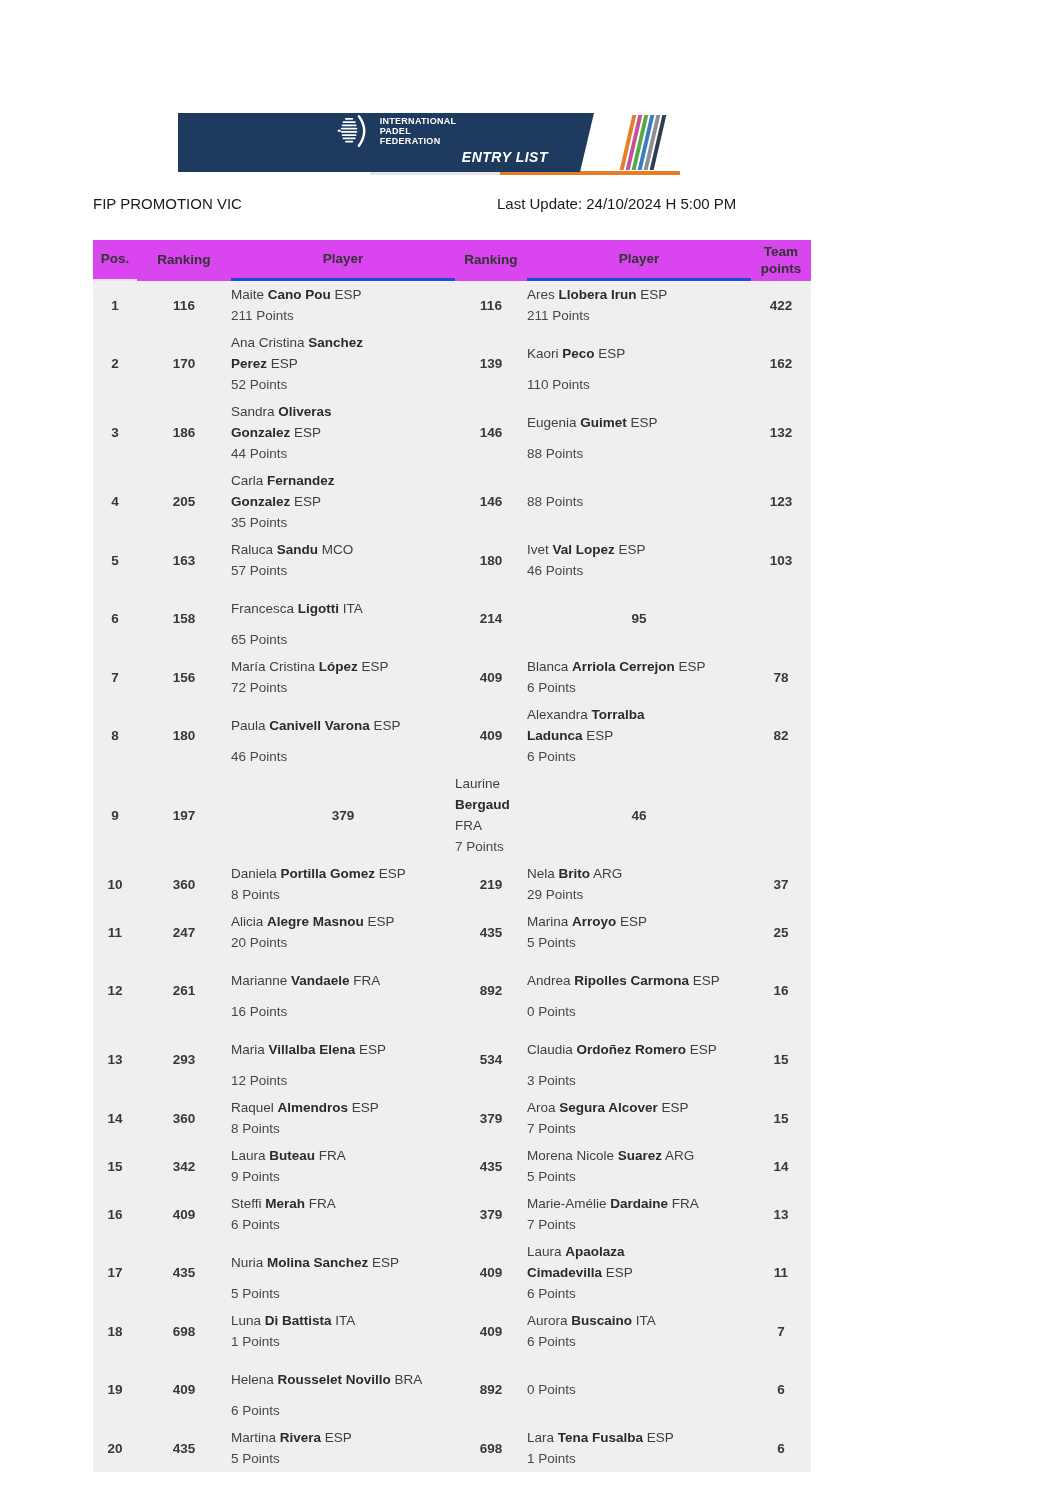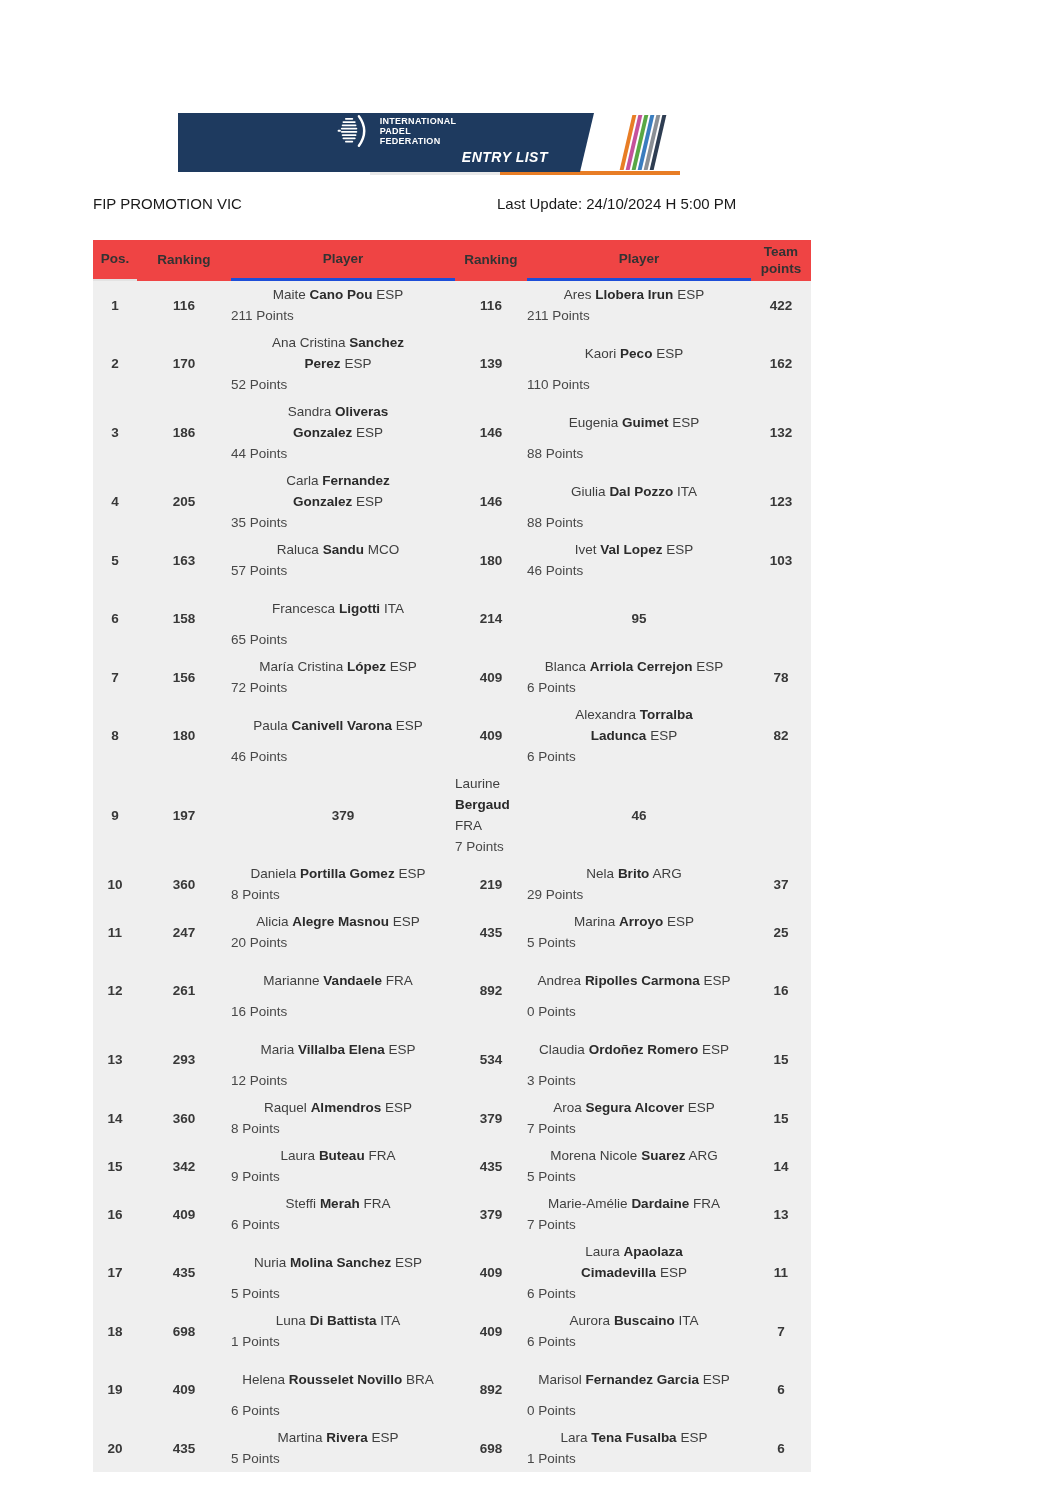--- a/index.html
+++ b/index.html
@@ -43,33 +43,33 @@
   }
   
   .title-row{position:absolute;left:93px;top:195px;width:718px;height:20px;font-size:15px;}
   .doc-title{position:absolute;left:0;top:0;font-weight:normal;color:#1a1a1a;}
   .last-update{position:absolute;left:404px;top:0;color:#1a1a1a;}
   
   .entry-table{position:absolute;left:93px;top:240px;width:718px;}
   .thead{
     display:grid;grid-template-columns:44px 94px 224px 72px 224px 60px;
     align-items:center;height:41px;font-weight:bold;font-size:13.5px;color:#333;
-    background:#ef4444;
+    background:#d946ef;
   }
   .thead .hcell{text-align:center;line-height:1.2;align-self:stretch;display:flex;align-items:center;justify-content:center;}
   .h-pos{border-bottom:2px solid #e3e3e3;}
   .h-player{border-bottom:3px solid #1d4ed8;}
   .tbody{background:var(--row-bg);}
   .row{
     display:grid;grid-template-columns:44px 94px 224px 72px 224px 60px;
     align-items:center;padding:3px 0;
   }
   .cell-num{text-align:center;font-weight:bold;font-size:13.5px;color:#383838;}
   .cell-player{font-size:13.5px;color:#3f3f3f;padding-right:10px;}
-  .pname{display:flex;flex-direction:column;justify-content:center;min-height:21px;line-height:21px;align-items:center;}
+  .pname{display:flex;flex-direction:column;justify-content:center;min-height:21px;line-height:21px;}
   .row.tall .pname{min-height:42px;}
   .pname .nline{display:block;}
   .pname b{color:#2b2b2b;}
   .ppoints{line-height:21px;color:#484848;}
 </style>
 </head>
 <body>
 
 <div class="page">
 
@@ -192,24 +192,20 @@
     <div class="cell-num r1">205</div>
     <div class="cell-player p1">
       <div class="pname">
         <span class="nline nline1"><span class="first">Carla</span> <b class="last1">Fernandez</b> <span class="c-inline"></span></span>
         <span class="nline nline2"><b class="last2">Gonzalez</b> <span class="c2">ESP</span></span>
       </div>
       <div class="ppoints">35 Points</div>
     </div>
     <div class="cell-num r2">146</div>
     <div class="cell-player p2">
-      <div class="pname">
-        <span class="nline nline1"><span class="first">Giulia</span> <b class="last1">Dal Pozzo</b> <span class="c-inline">ITA</span></span>
-
-      </div>
       <div class="ppoints">88 Points</div>
     </div>
     <div class="cell-num tp">123</div>
   </div>
 
   <div class="row">
     <div class="cell-num pos">5</div>
     <div class="cell-num r1">163</div>
     <div class="cell-player p1">
       <div class="pname">
@@ -493,24 +489,20 @@
     <div class="cell-num r1">409</div>
     <div class="cell-player p1">
       <div class="pname">
         <span class="nline nline1"><span class="first">Helena</span> <b class="last1">Rousselet Novillo</b> <span class="c-inline">BRA</span></span>
 
       </div>
       <div class="ppoints">6 Points</div>
     </div>
     <div class="cell-num r2">892</div>
     <div class="cell-player p2">
-      <div class="pname">
-        <span class="nline nline1"><span class="first">Marisol</span> <b class="last1">Fernandez Garcia</b> <span class="c-inline">ESP</span></span>
-
-      </div>
       <div class="ppoints">0 Points</div>
     </div>
     <div class="cell-num tp">6</div>
   </div>
 
   <div class="row">
     <div class="cell-num pos">20</div>
     <div class="cell-num r1">435</div>
     <div class="cell-player p1">
       <div class="pname">

